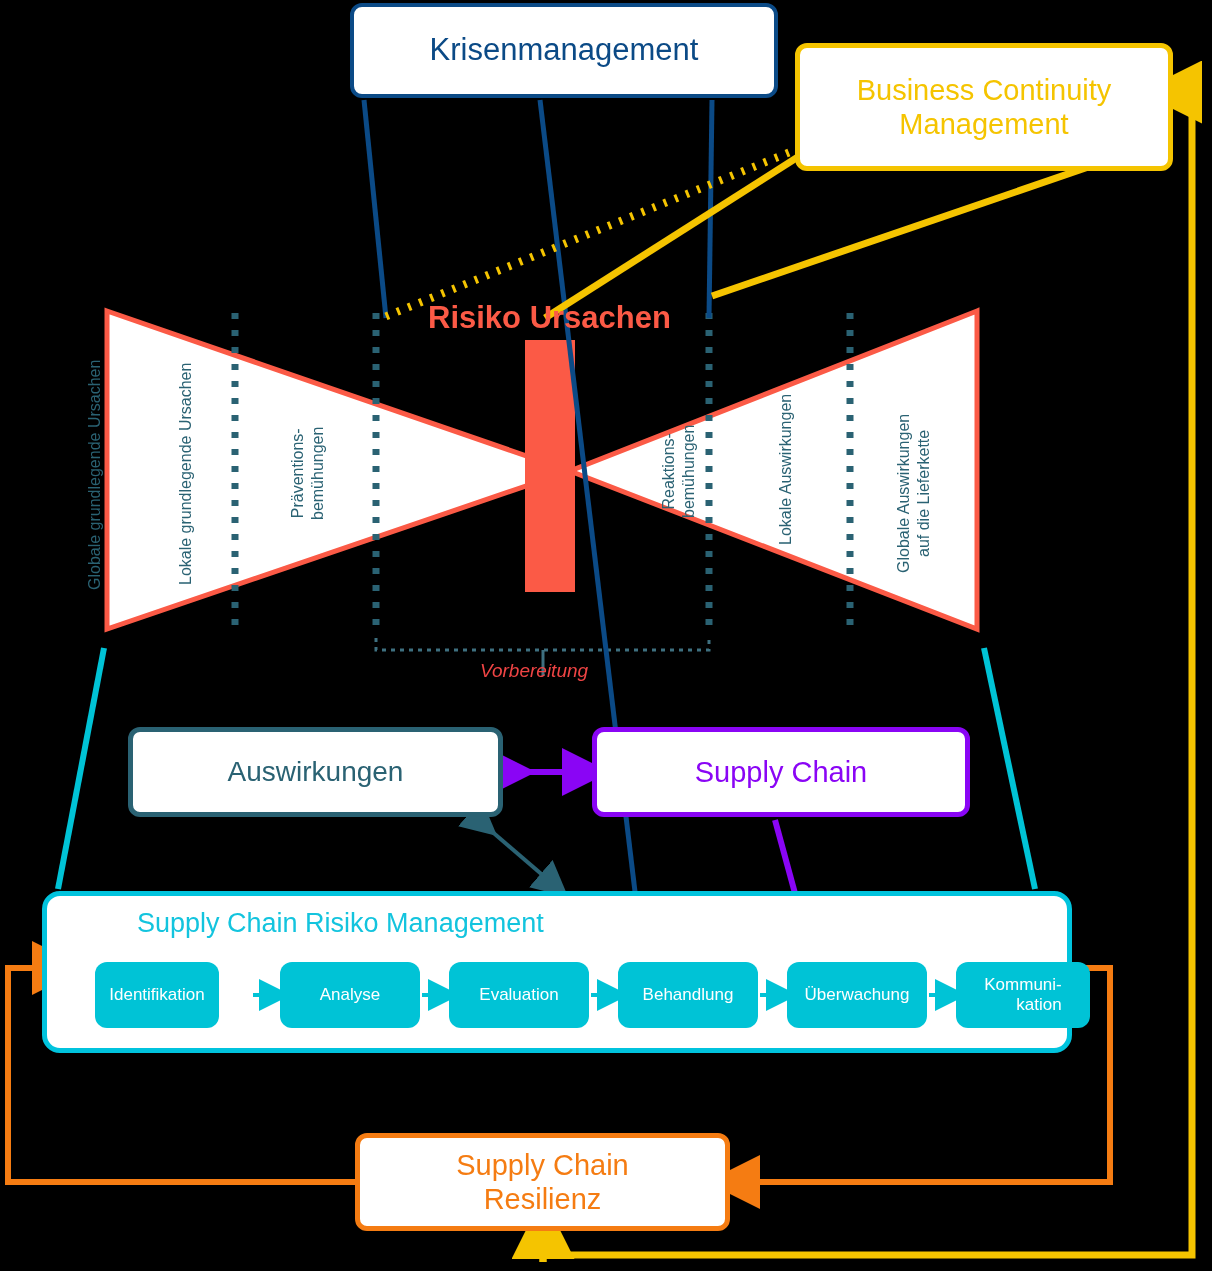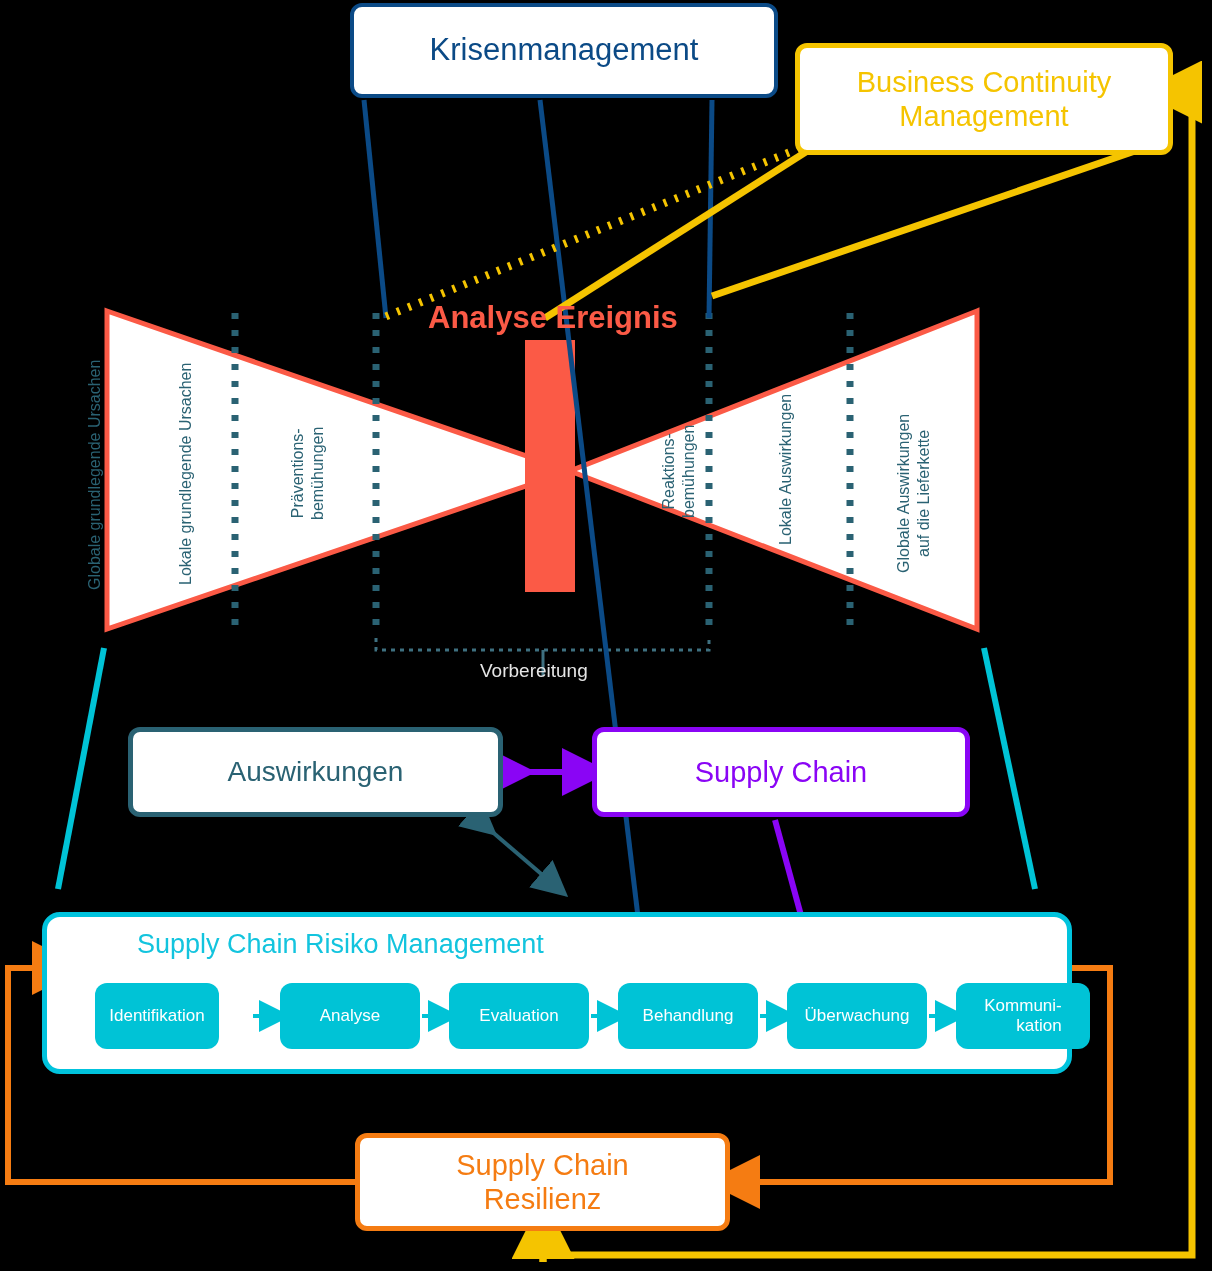--- a/index.html
+++ b/index.html
@@ -6,45 +6,45 @@
   body{width:1212px;height:1271px;position:relative;overflow:hidden;
        font-family:"Liberation Sans","DejaVu Sans",sans-serif;}
   .stage{position:absolute;left:0;top:0;width:1212px;height:1271px;}
   svg.layer{position:absolute;left:0;top:0;width:1212px;height:1271px;overflow:visible;}
   .box{position:absolute;background:#ffffff;border-radius:12px;display:flex;
        align-items:center;justify-content:center;text-align:center;box-sizing:border-box;
        line-height:1.18;}
   
   #krisen{left:350px;top:3px;width:428px;height:95px;border:4px solid #0b4a86;
           color:#0b4a86;font-size:31px;}
-  #bcm{left:795px;top:43px;width:378px;height:112px;border:5px solid #f5c400;
+  #bcm{left:795px;top:43px;width:378px;height:128px;border:5px solid #f5c400;
        color:#f5c400;font-size:29px;}
   #kollab{left:128px;top:727px;width:375px;height:90px;border:5px solid #2a6273;
           color:#2a6273;font-size:28px;}
   #govern{left:592px;top:727px;width:378px;height:90px;border:5px solid #8a05f5;
           color:#8a05f5;font-size:29px;}
   #scrm{left:42px;top:891px;width:1030px;height:162px;border:5px solid #00c3dd;
-        background:#fff;border-radius:18px;display:block;margin-top:21px;}
+        background:#fff;border-radius:18px;display:block;}
   #scrm .scrm-title{color:#13c4de;font-size:27px;text-align:left;
         padding:12px 0 0 90px;font-weight:400;}
   #resil{left:355px;top:1133px;width:375px;height:98px;border:5px solid #f57c12;
          color:#f57c12;font-size:29px;}
   
   .chips{position:absolute;left:20px;top:66px;width:994px;height:76px;}
   .chip{position:absolute;top:0;height:66px;background:#00c3d6;border-radius:12px;
         color:#fff;display:flex;align-items:center;justify-content:center;
         text-align:center;font-size:17px;line-height:1.15;box-sizing:border-box;}
   
   .vlab{position:absolute;color:#2a6273;font-size:16px;white-space:nowrap;
         transform-origin:0 0;transform:rotate(-90deg);}
   .vlab2{position:absolute;color:#2a6273;font-size:16px;white-space:nowrap;
         transform-origin:0 0;transform:rotate(-90deg);text-align:center;line-height:1.22;}
   #riskev{position:absolute;left:428px;top:300px;color:#fb5a46;font-size:31px;
           font-weight:bold;}
-  #vorb{position:absolute;left:480px;top:660px;color:#e5e5e5;font-size:19px;}
+  #vorb{position:absolute;left:480px;top:660px;color:#ef4444;font-size:19px;font-style:italic;}
 </style>
 </head>
 <body>
 
 <div class="stage">
 
   <svg class="layer" viewBox="0 0 1212 1271">
     <defs>
       <marker id="ah-navy" markerWidth="9" markerHeight="9" refX="4" refY="4.5" orient="auto">
         <path d="M0,0 L9,4.5 L0,9 z" fill="#0b4a86"></path>
@@ -164,21 +164,21 @@
       <svg class="layer" style="width:1040px;height:80px;" viewBox="0 0 1040 80">
         <line x1="186" y1="33" x2="208" y2="33" stroke="#00c3d6" stroke-width="4" marker-end="url(#ah-cyan)"></line>
         <line x1="355" y1="33" x2="377" y2="33" stroke="#00c3d6" stroke-width="4" marker-end="url(#ah-cyan)"></line>
         <line x1="524" y1="33" x2="546" y2="33" stroke="#00c3d6" stroke-width="4" marker-end="url(#ah-cyan)"></line>
         <line x1="693" y1="33" x2="715" y2="33" stroke="#00c3d6" stroke-width="4" marker-end="url(#ah-cyan)"></line>
         <line x1="862" y1="33" x2="884" y2="33" stroke="#00c3d6" stroke-width="4" marker-end="url(#ah-cyan)"></line>
       </svg>
     </div>
   </div>
 
-  <div id="riskev">Analyse Ereignis</div>
+  <div id="riskev">Risiko Ursachen</div>
   <div id="vorb">Vorbereitung</div>
 
   <div class="vlab" style="left:86px;top:590px;">Globale grundlegende Ursachen</div>
   <div class="vlab" style="left:177px;top:585px;">Lokale grundlegende Ursachen</div>
   <div class="vlab2" style="left:288px;top:520px;">
     <span>Präventions-</span><br>
     <span>bemühungen</span>
   </div>
 
   <div class="vlab2" style="left:659px;top:518px;">

